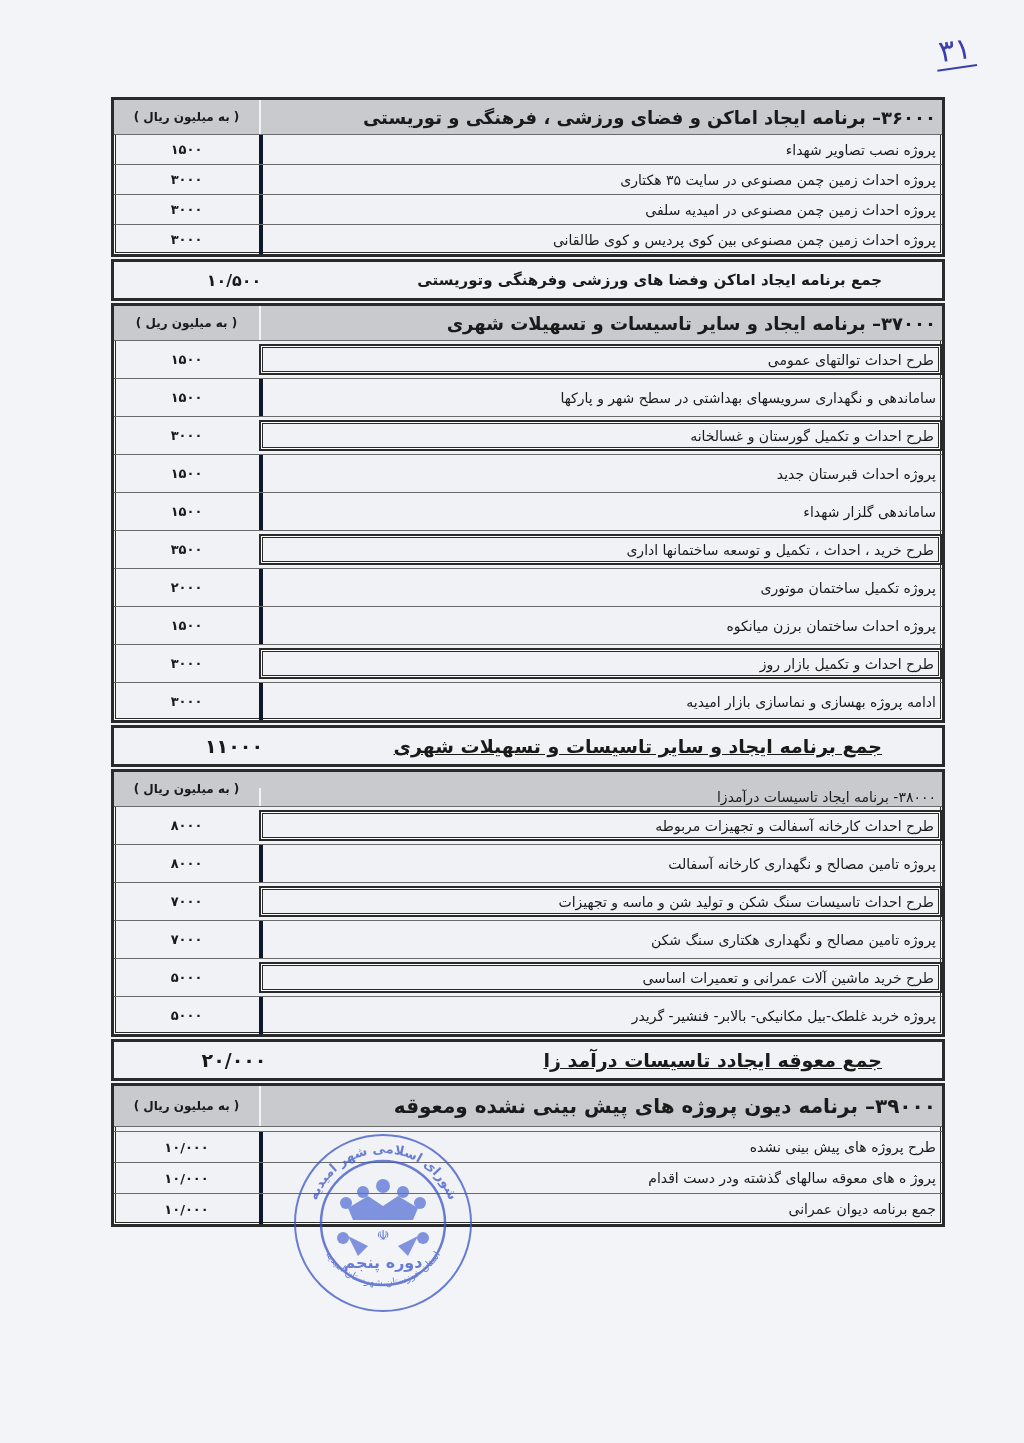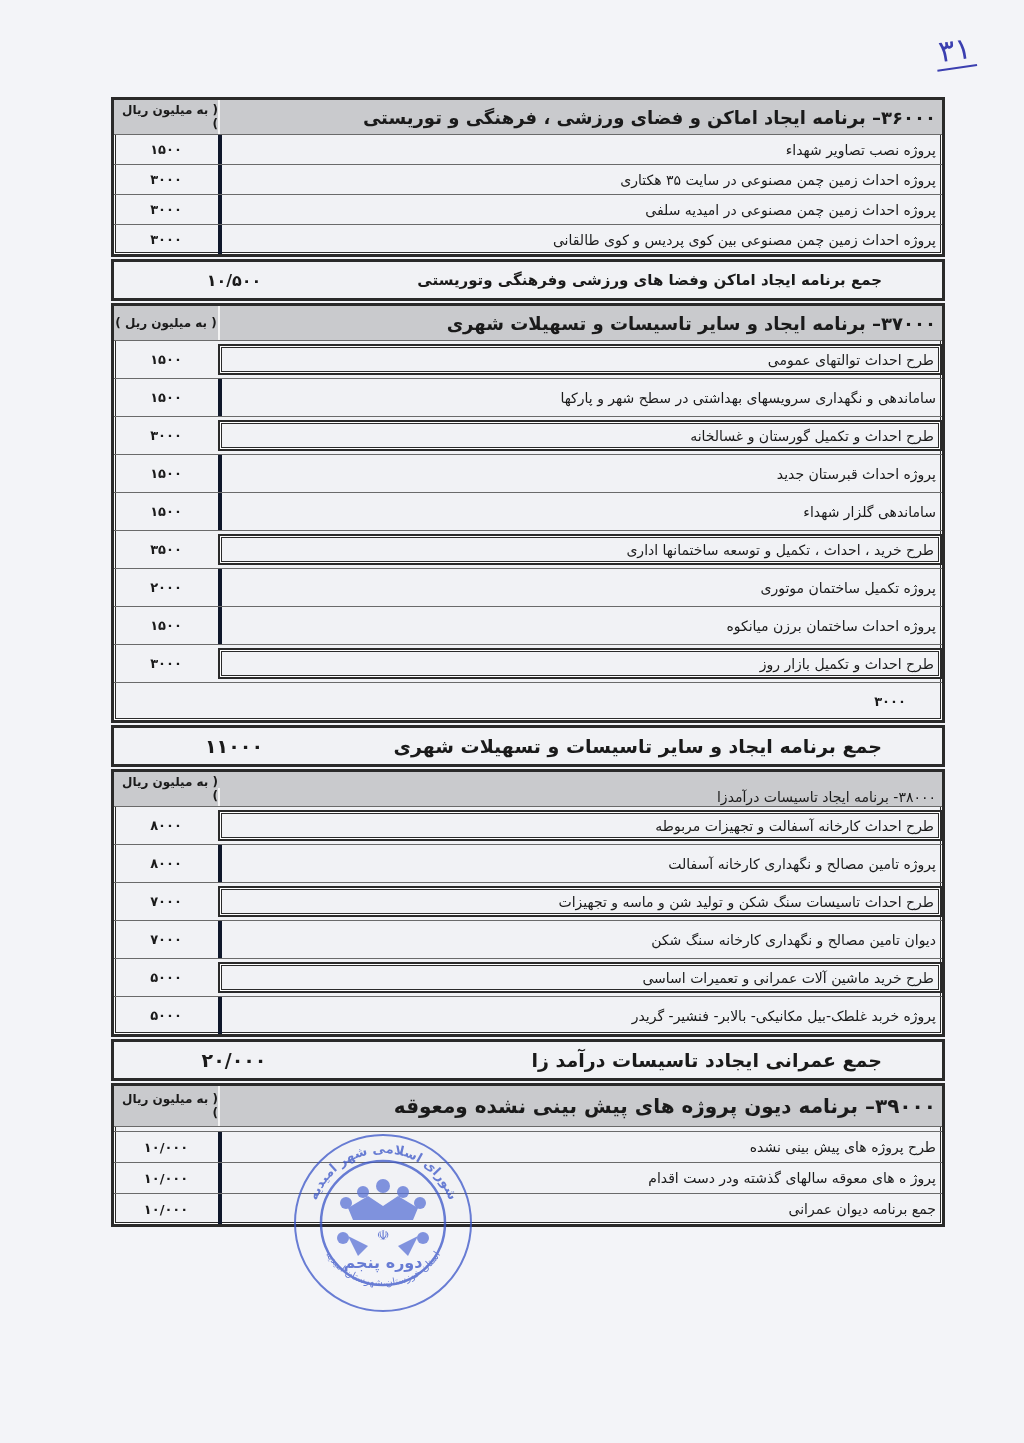--- a/index.html
+++ b/index.html
@@ -31,21 +31,21 @@
   .row {
     display: flex; flex-direction: row; align-items: stretch;
     border-bottom: 1px solid #6a6a6a;
   }
   .row:last-child { border-bottom: none; }
   .row .desc {
     flex: 1; padding: 0 6px; display: flex; align-items: center;
     font-size: 14px; border-left: 4px solid #0f172a;
   }
   .row .amount {
-    width: 104px; display: flex; align-items: center; justify-content: center;
+    width: 145px; display: flex; align-items: center; justify-content: center;
     font-size: 13px; font-weight: bold;
   }
   .row.header { background: #c9cacd; height: 34px; }
   .row.header .desc { font-size: 18px; font-weight: bold; border-left: 2px solid #f3f3f3; }
   .row.header .amount { font-size: 12px; font-weight: bold; }
   .row.header.small .desc { font-size: 14px; font-weight: normal; margin-top: 16px; }
   .row.item { height: 29px; }
   .row.item.tall { height: 37px; }
   .row.item.boxed .desc {
     margin: 3px 0 3px 0;
@@ -57,21 +57,21 @@
   .total {
     display: flex; flex-direction: row; align-items: center;
     height: 36px; background: #f1f2f5;
   }
   .total .total-label {
     flex: 1; font-weight: bold; font-size: 15px; padding-right: 60px;
   }
   .total .total-value {
     width: 240px; text-align: center; font-weight: bold; font-size: 16px;
   }
-  .total.big .total-label { font-size: 19px; }
+  .total.big .total-label { font-size: 19px; text-decoration: underline; }
   .total.big .total-value { font-size: 19px; }
   .stamp {
     position: absolute; left: 288px; top: 1128px; width: 190px; height: 190px;
     opacity: 0.75; pointer-events: none;
   }
 </style>
 </head>
 <body>
 
 <div class="page-number">۳۱</div>
@@ -142,20 +142,21 @@
     </div>
     <div class="row item tall">
       <div class="desc">پروژه احداث ساختمان برزن میانکوه</div>
       <div class="amount">۱۵۰۰</div>
     </div>
     <div class="row item tall boxed">
       <div class="desc">طرح احداث و تکمیل بازار روز</div>
       <div class="amount">۳۰۰۰</div>
     </div>
     <div class="row item tall">
+      <div class="desc">ادامه پروژه بهسازی و نماسازی  بازار امیدیه</div>
       <div class="amount">۳۰۰۰</div>
     </div>
   </div>
   <div class="section">
     <div class="total big">
       <div class="total-label">جمع برنامه ایجاد و سایر تاسیسات و تسهیلات شهری</div>
       <div class="total-value">۱۱۰۰۰</div>
     </div>
   </div>
 
@@ -170,35 +171,35 @@
     </div>
     <div class="row item tall">
       <div class="desc">پروژه تامین مصالح و نگهداری کارخانه آسفالت</div>
       <div class="amount">۸۰۰۰</div>
     </div>
     <div class="row item tall boxed">
       <div class="desc">طرح احداث تاسیسات سنگ شکن و تولید شن و ماسه و تجهیزات</div>
       <div class="amount">۷۰۰۰</div>
     </div>
     <div class="row item tall">
-      <div class="desc">دیوان تامین مصالح و نگهداری کارخانه سنگ شکن</div>
+      <div class="desc">پروژه تامین مصالح و نگهداری هکتاری سنگ شکن</div>
       <div class="amount">۷۰۰۰</div>
     </div>
     <div class="row item tall boxed">
       <div class="desc">طرح خرید ماشین آلات عمرانی و تعمیرات اساسی</div>
       <div class="amount">۵۰۰۰</div>
     </div>
     <div class="row item tall">
       <div class="desc">پروژه خربد غلطک-بیل مکانیکی- بالابر- فنشیر- گریدر</div>
       <div class="amount">۵۰۰۰</div>
     </div>
   </div>
   <div class="section">
     <div class="total big">
-      <div class="total-label">جمع عمرانی  ایجادد تاسیسات درآمد زا</div>
+      <div class="total-label">جمع معوقه  ایجادد تاسیسات درآمد زا</div>
       <div class="total-value">۲۰/۰۰۰</div>
     </div>
   </div>
 
   <div class="section">
     <div class="row header" style="height:40px;">
       <div class="desc" style="font-size:20px;">۳۹۰۰۰– برنامه دیون پروژه های پیش بینی نشده ومعوقه</div>
       <div class="amount">( به میلیون ریال )</div>
     </div>
     <div class="row item" style="height:30px;margin-top:4px;border-top:1px solid #6a6a6a;">

